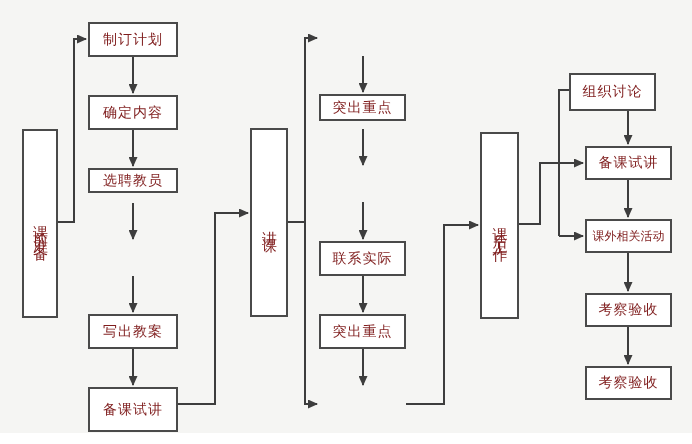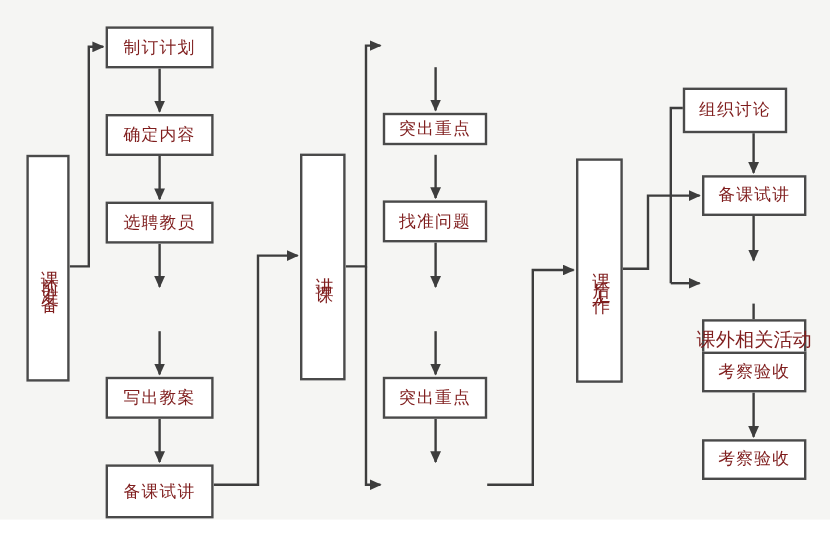--- a/index.html
+++ b/index.html
@@ -33,21 +33,21 @@
     background:#ffffff;
     border:2px solid #4a4a4a;
     display:flex;
     align-items:center;
     justify-content:center;
     color:#7f1d1d;
     font-size:14px;
     letter-spacing:1px;
     white-space:nowrap;
   }
-  .node.small{font-size:16px;letter-spacing:0;margin-top:47px;}
+  .node.small{font-size:12px;letter-spacing:0;}
   .vtext{
     writing-mode:vertical-rl;
     text-orientation:upright;
     font-size:15px;
     letter-spacing:7px;
     margin-bottom:-7px;
   }
 </style>
 </head>
 <body>
@@ -98,26 +98,26 @@
   </div>
   <div class="node" style="left:250px;top:128px;width:38px;height:189px">
     <span class="vtext">讲课</span>
   </div>
   <div class="node" style="left:480px;top:132px;width:39px;height:187px">
     <span class="vtext">课后工作</span>
   </div>
 
   <div class="node" style="left:88px;top:22px;width:90px;height:35px">制订计划</div>
   <div class="node" style="left:88px;top:95px;width:90px;height:35px">确定内容</div>
-  <div class="node" style="left:88px;top:168px;width:90px;height:35px">选聘教员</div>
+  <div class="node" style="left:88px;top:168px;width:90px;height:25px">选聘教员</div>
   <div class="node" style="left:88px;top:314px;width:90px;height:35px">写出教案</div>
   <div class="node" style="left:88px;top:387px;width:90px;height:45px">备课试讲</div>
 
   <div class="node" style="left:319px;top:94px;width:87px;height:27px">突出重点</div>
-  <div class="node" style="left:319px;top:167px;width:87px;height:35px">找准问题</div>
+  <div class="node" style="left:319px;top:241px;width:87px;height:35px">联系实际</div>
   <div class="node" style="left:319px;top:314px;width:87px;height:35px">突出重点</div>
 
   <div class="node" style="left:569px;top:73px;width:87px;height:38px">组织讨论</div>
   <div class="node" style="left:585px;top:146px;width:87px;height:34px">备课试讲</div>
   <div class="node small" style="left:585px;top:219px;width:87px;height:34px">课外相关活动</div>
   <div class="node" style="left:585px;top:293px;width:87px;height:34px">考察验收</div>
   <div class="node" style="left:585px;top:366px;width:87px;height:34px">考察验收</div>
 </div>
 
 </body></html>

